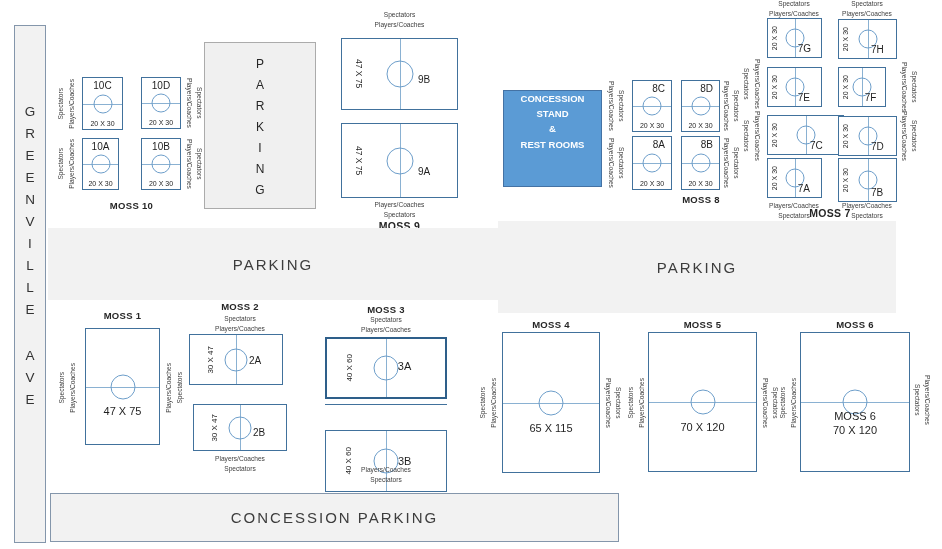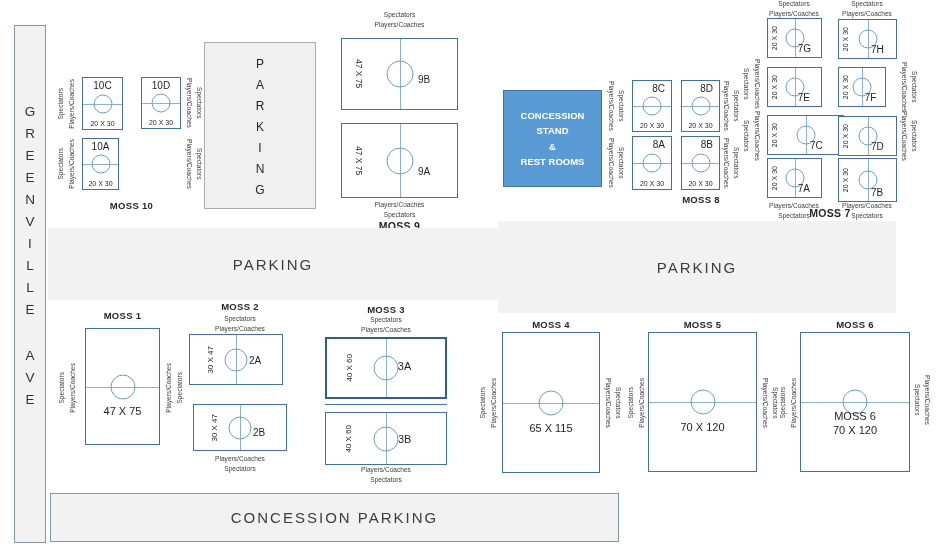--- a/index.html
+++ b/index.html
@@ -48,21 +48,21 @@
   .boxed { border:1px solid #8496ab; background:#f2f2f2; }
   .vbox  { position:absolute; background:#f0f0f0; border:1px solid #ababab;
            display:flex; flex-direction:column; align-items:center; }
   .lstack { writing-mode:vertical-rl; text-orientation:upright; color:#333; }
   .park-stack { font-size:12px; letter-spacing:7px; padding-top:14px; color:#262626; }
   .road { position:absolute; background:#f2f2f2; border:1px solid #8496ab;
           display:flex; flex-direction:column; align-items:center; padding-top:78px; gap:24px; box-sizing:border-box; }
   .road .lstack { font-size:13.5px; letter-spacing:7px; }
 
   .concession { position:absolute; background:#5b9bd5; border:1px solid #4472a4;
-                display:flex; flex-direction:column; align-items:center; justify-content:center;
+                display:flex; flex-direction:column; align-items:center; 
                 color:#fff; font-weight:bold; font-size:9.5px; line-height:1.6; text-align:center; }
 </style>
 </head>
 <body>
 
 <div class="canvas">
 
   <div class="road" style="left:14px;top:25px;width:32px;height:518px">
     <div class="lstack">GREENVILLE</div>
     <div class="lstack">AVE</div>
@@ -89,20 +89,26 @@
   <div class="field" style="left:141px;top:77px;width:40px;height:52px">
     <div class="hline"></div>
     <div class="circle c17"></div>
     <div class="fid fid-top">10D</div>
     <div class="fdim">20 X 30</div>
   </div>
   <div class="field" style="left:82px;top:138px;width:37px;height:52px">
     <div class="hline"></div>
     <div class="circle c17"></div>
     <div class="fid fid-top">10A</div>
+    <div class="fdim">20 X 30</div>
+  </div>
+  <div class="field" style="left:141px;top:138px;width:40px;height:52px">
+    <div class="hline"></div>
+    <div class="circle c17"></div>
+    <div class="fid fid-top">10B</div>
     <div class="fdim">20 X 30</div>
   </div>
   <div class="vpair" style="left:183px;top:77px;width:22px;height:52px">
     <span>Players/Coaches</span>
     <span>Spectators</span>
   </div>
   <div class="vpair" style="left:183px;top:138px;width:22px;height:52px">
     <span>Players/Coaches</span>
     <span>Spectators</span>
   </div>
@@ -338,21 +344,21 @@
   </div>
   <div class="field thick" style="left:325px;top:337px;width:122px;height:62px">
     <div class="vline"></div>
     <div class="circle c23"></div>
     <div class="vdim" style="left:18px">
         <span class="vt up">40 X 60</span>
       </div>
     <div class="fid" style="left:60%;top:36%;font-size:11px">3A</div>
   </div>
   <div class="abs" style="left:325px;top:404px;width:122px;height:0;border-top:1px solid #41719c"></div>
-  <div class="field" style="left:325px;top:412px;width:122px;height:53px">
+  <div class="field" style="left:325px;top:430px;width:122px;height:62px">
     <div class="vline"></div>
     <div class="circle c23"></div>
     <div class="vdim" style="left:18px">
         <span class="vt up">40 X 60</span>
       </div>
     <div class="fid" style="left:60%;top:40%;font-size:11px">3B</div>
   </div>
   <div class="hlbl" style="left:325px;width:122px;top:465px">
     <div>Players/Coaches</div>
     <div>Spectators</div>

